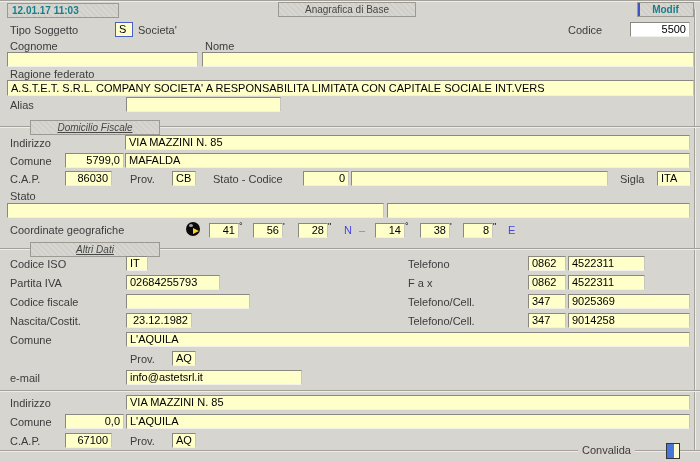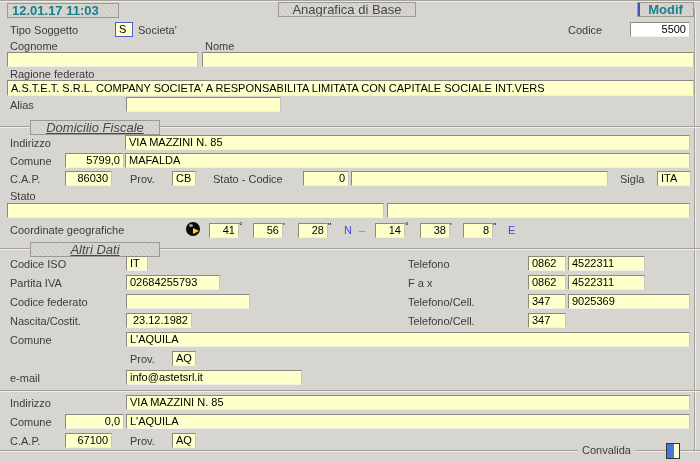--- a/index.html
+++ b/index.html
@@ -17,21 +17,21 @@
     font-size:11px;padding:0 3px;color:#000;
     white-space:nowrap;overflow:hidden;
   }
   .fld.right{text-align:right;}
   .fld.white{background:#ffffff;}
   .fld.focus{border-color:#4a5ecb;}
   .graybox{
     position:absolute;height:13px;line-height:13px;
     background:repeating-linear-gradient(45deg,#d8d6d0 0 2px,#d1cfc9 2px 4px);
     border:1px solid #9b9992;
-    text-align:center;font-size:13px;color:#474747;
+    text-align:center;font-size:10px;color:#474747;
     white-space:nowrap;overflow:hidden;
   }
   .teal{color:#177e8c;font-weight:bold;}
   .italic{font-style:italic;text-decoration:underline;}
   .groove{position:absolute;height:0;border-top:1px solid #a3a19a;border-bottom:1px solid #efede8;}
   .vgroove{position:absolute;width:0;border-left:1px solid #a3a19a;border-right:1px solid #efede8;}
   .blue{color:#4646dd;}
   .dash{color:#8a8a8a;}
   .sym{position:absolute;font-size:9px;color:#000;line-height:9px;}
   .globe{position:absolute;width:14px;height:14px;border-radius:50%;background:#0a0a0a;}
@@ -133,30 +133,31 @@
   <div class="lbl" style="left:408px;top:258px">Telefono</div>
   <div class="fld" style="left:528px;top:256px;width:30px">0862</div>
   <div class="fld" style="left:568px;top:256px;width:69px">4522311</div>
 
   <div class="lbl" style="left:10px;top:277px">Partita IVA</div>
   <div class="fld" style="left:126px;top:275px;width:86px">02684255793</div>
   <div class="lbl" style="left:408px;top:277px">F a x</div>
   <div class="fld" style="left:528px;top:275px;width:30px">0862</div>
   <div class="fld" style="left:568px;top:275px;width:69px">4522311</div>
 
-  <div class="lbl" style="left:10px;top:296px">Codice federato</div>
+  <div class="lbl" style="left:10px;top:296px">Codice fiscale</div>
   <div class="fld" style="left:126px;top:294px;width:116px"></div>
   <div class="lbl" style="left:408px;top:296px">Telefono/Cell.</div>
   <div class="fld" style="left:528px;top:294px;width:30px">347</div>
   <div class="fld" style="left:568px;top:294px;width:114px">9025369</div>
 
   <div class="lbl" style="left:10px;top:315px">Nascita/Costit.</div>
   <div class="fld right" style="left:126px;top:313px;width:58px">23.12.1982</div>
   <div class="lbl" style="left:408px;top:315px">Telefono/Cell.</div>
   <div class="fld" style="left:528px;top:313px;width:30px">347</div>
+  <div class="fld" style="left:568px;top:313px;width:114px">9014258</div>
 
   <div class="lbl" style="left:10px;top:334px">Comune</div>
   <div class="fld" style="left:126px;top:332px;width:556px">L'AQUILA</div>
 
   <div class="lbl" style="left:130px;top:353px">Prov.</div>
   <div class="fld" style="left:172px;top:351px;width:16px">AQ</div>
 
   <div class="lbl" style="left:10px;top:372px">e-mail</div>
   <div class="fld" style="left:126px;top:370px;width:168px">info@astetsrl.it</div>
 

